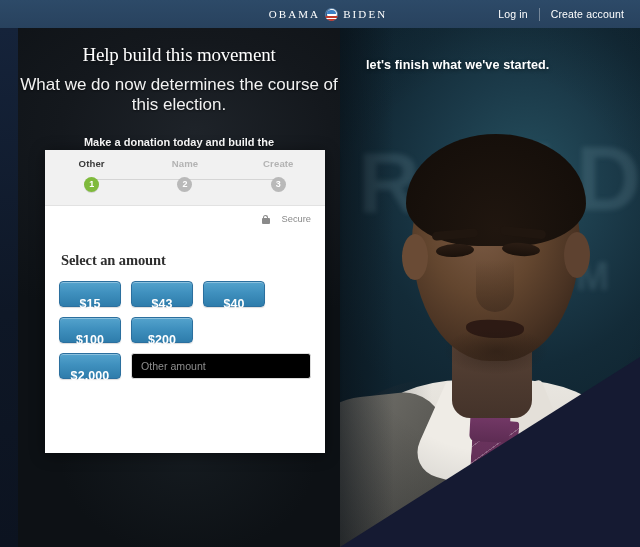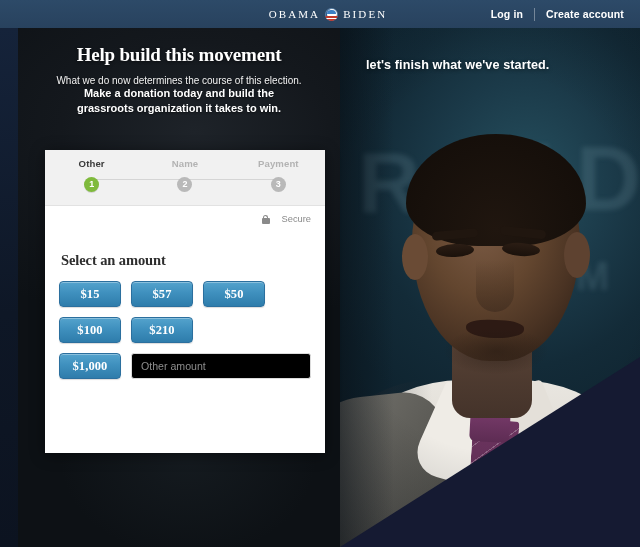--- a/index.html
+++ b/index.html
@@ -86,21 +86,21 @@
     position: absolute;
     right: 16px; top: 0;
     height: 28px;
     display: flex;
     align-items: center;
     gap: 11px;
   }
   #nav-links a {
     color: #ffffff;
     font-size: 10.5px;
-    font-weight: bold;
+    font-weight: normal;
     text-decoration: none;
     letter-spacing: 0.15px;
   }
   .nav-sep {
     width: 1px; height: 13px;
     background: rgba(255,255,255,0.35);
   }
 
   
   #left-rail {
@@ -323,30 +323,30 @@
   #hero-copy {
     position: absolute;
     left: 18px; top: 44px;
     width: 322px;
     text-align: center;
     z-index: 12;
     color: #ffffff;
   }
   #hero-title {
     font-family: "Liberation Serif", serif;
-    font-weight: bold;
+    font-weight: normal;
     font-size: 19px;
     letter-spacing: -0.2px;
     margin: 0 0 9px 0;
     text-shadow: 0 1px 3px rgba(0,0,0,0.55);
   }
   #hero-sub {
-    font-size: 10px;
+    font-size: 17px;
     font-weight: 500;
-    margin: 0 0 0 0;
+    margin: 0 0 20px 0;
     color: #f2f2f2;
     text-shadow: 0 1px 2px rgba(0,0,0,0.5);
   }
   #hero-cta {
     font-size: 11px;
     font-weight: bold;
     line-height: 1.35;
     margin: 0 auto;
     width: 248px;
     color: #ffffff;
@@ -480,22 +480,22 @@
     height: 26px;
     border: 1px solid #2b6f9e;
     border-radius: 4px;
     background: linear-gradient(to bottom, #54a3cd 0%, #3f90be 45%, #2e7cab 100%);
     color: #ffffff;
     font-size: 12.5px;
     font-weight: bold;
     letter-spacing: 0.1px;
     box-shadow: inset 0 1px 0 rgba(255,255,255,0.32), 0 1px 1px rgba(0,0,0,0.14);
     cursor: pointer;
-    font-family: Liberation Serif, serif;
-    padding: 0;
+    font-family: Liberation Sans, sans-serif;
+    padding: 10px;
     line-height: 24px;
   }
   #other-amount {
     flex: 1;
     height: 26px;
     border: 1px solid #dcdcdc;
     border-radius: 3px;
     background: #000000;
     font-size: 10.6px;
     color: #6f6f6f;
@@ -570,51 +570,51 @@
           <span class="step-label">Other</span>
           <span class="step-circle">1</span>
           <span class="step-connector"></span>
         </div>
         <div class="step">
           <span class="step-label">Name</span>
           <span class="step-circle">2</span>
           <span class="step-connector"></span>
         </div>
         <div class="step">
-          <span class="step-label">Payment</span>
+          <span class="step-label">Create</span>
           <span class="step-circle">3</span>
           <span class="step-connector"></span>
         </div>
       </div>
     </div>
 
     <div id="secure-badge">
       <span class="lock-icon">
         <span class="shackle"></span>
           <span class="body"></span>
       </span>
       <span>Secure</span>
     </div>
 
     <div id="card-body">
       <h2 id="select-title">Select an amount</h2>
 
       <div class="amount-row">
         <button class="amount-btn">$15</button>
-        <button class="amount-btn">$57</button>
-        <button class="amount-btn">$50</button>
+        <button class="amount-btn">$43</button>
+        <button class="amount-btn">$40</button>
       </div>
 
       <div class="amount-row">
         <button class="amount-btn">$100</button>
-        <button class="amount-btn">$210</button>
+        <button class="amount-btn">$200</button>
       </div>
 
       <div class="amount-row">
-        <button class="amount-btn">$1,000</button>
+        <button class="amount-btn">$2,000</button>
         <input id="other-amount" type="text" placeholder="Other amount" style="">
       </div>
     </div>
   </div>
 
   <div id="navbar">
     <div id="nav-logo">
       <span class="logo-word">OBAMA</span>
       <span class="logo-mark">
           <span class="sky"></span>

